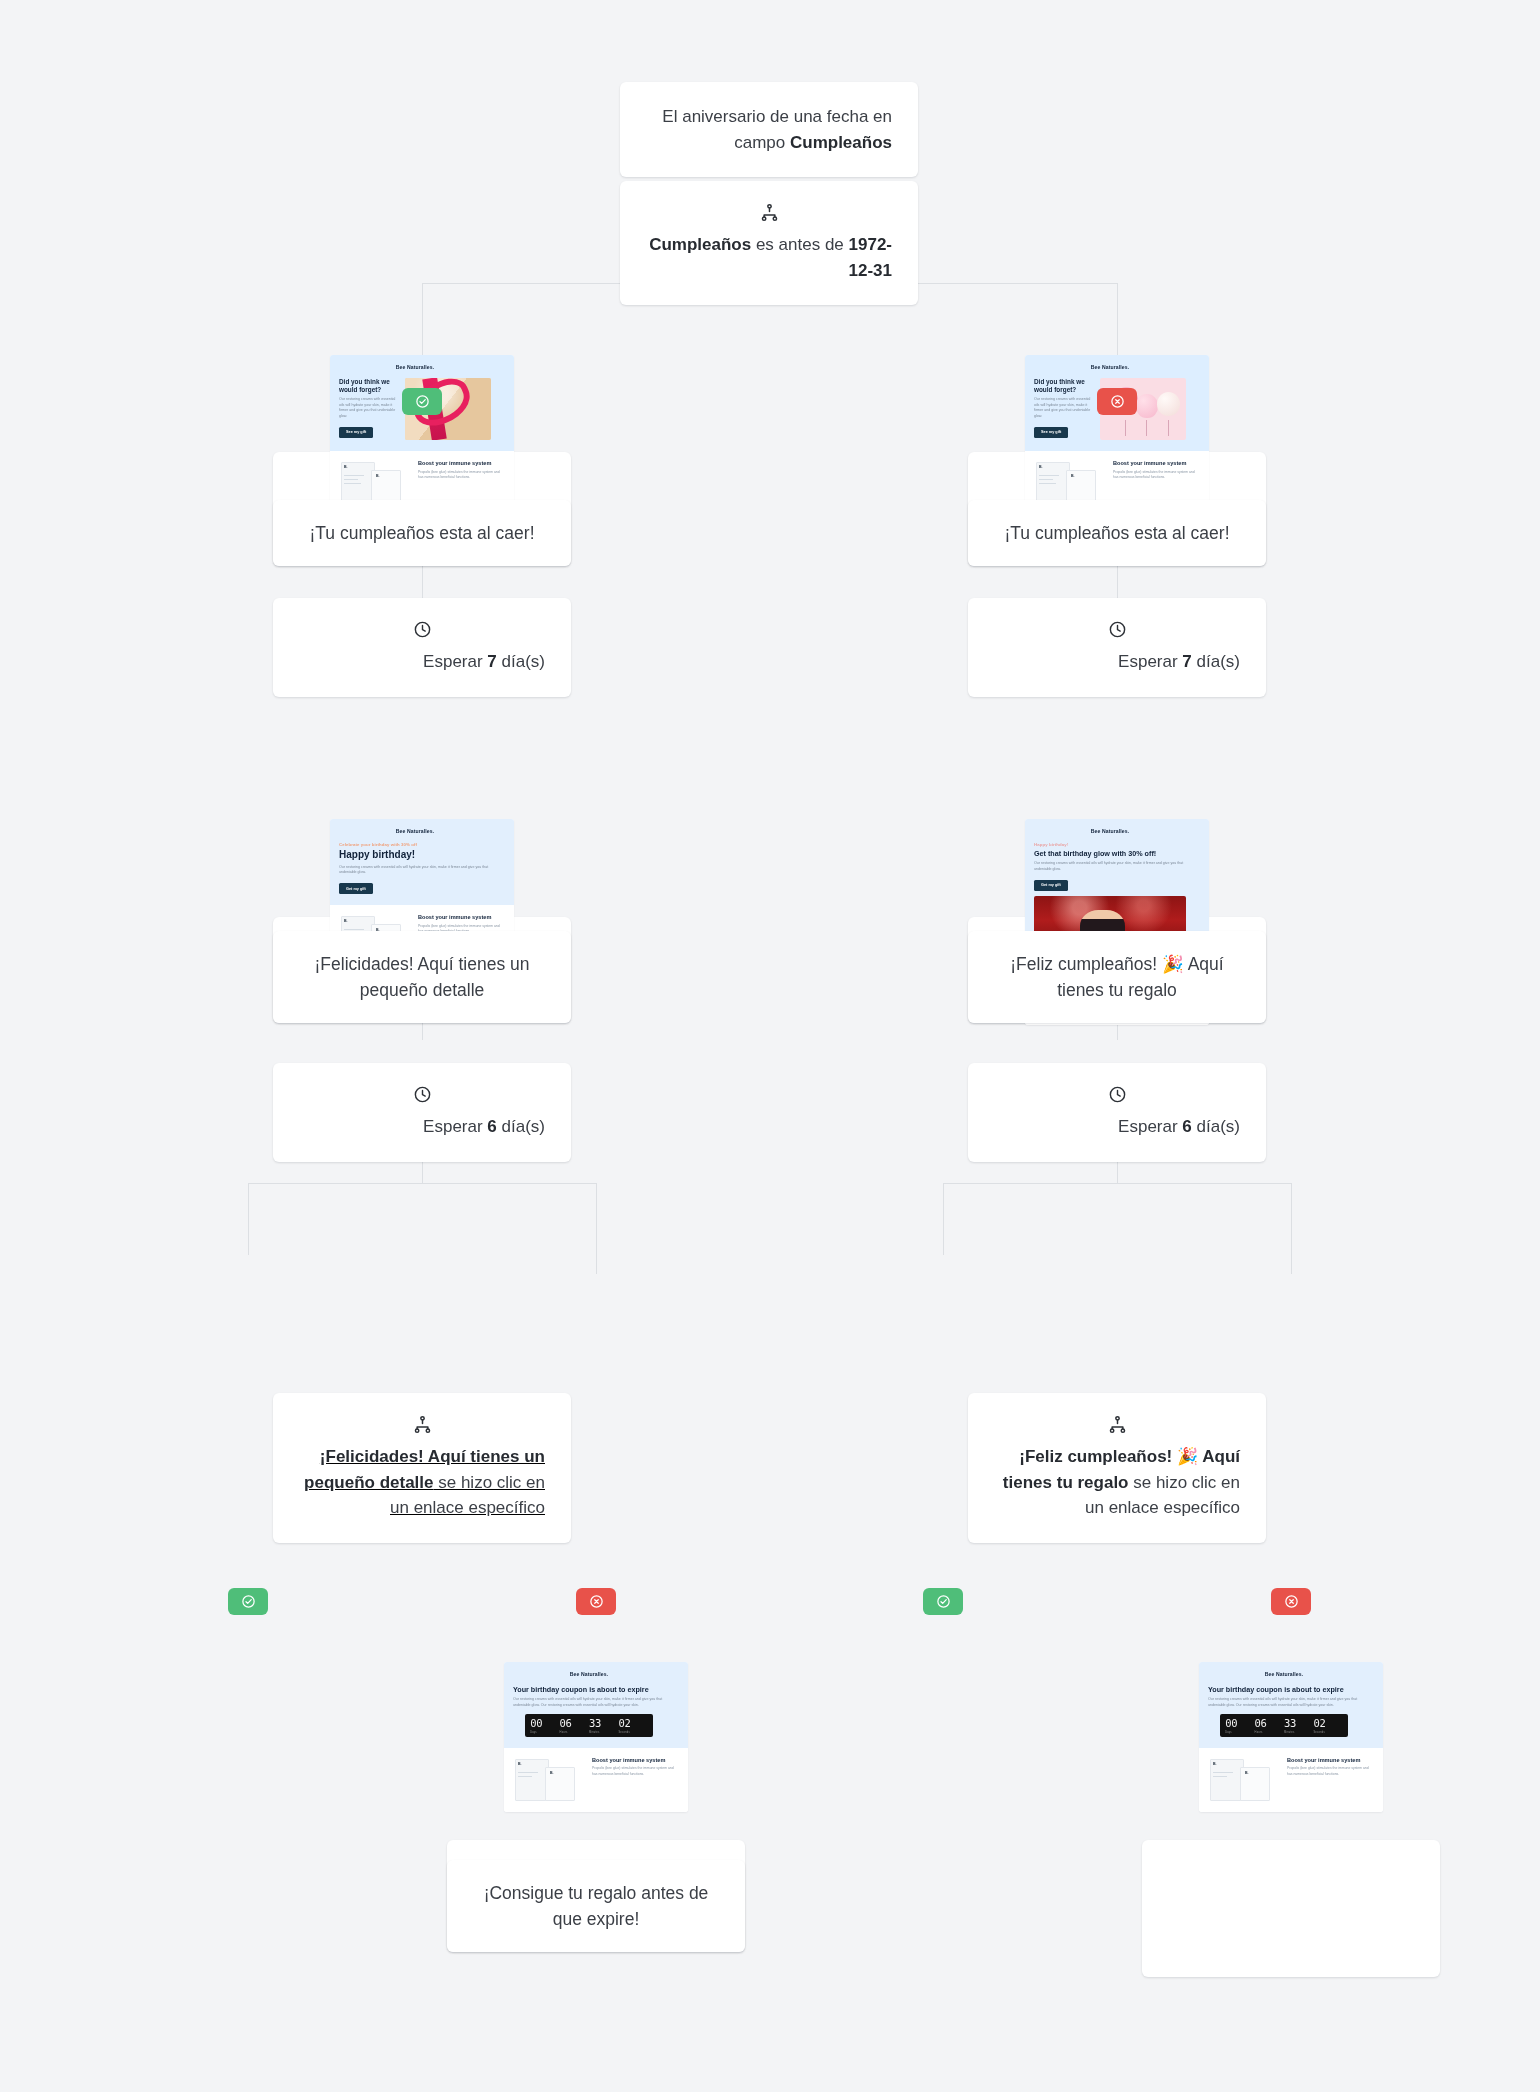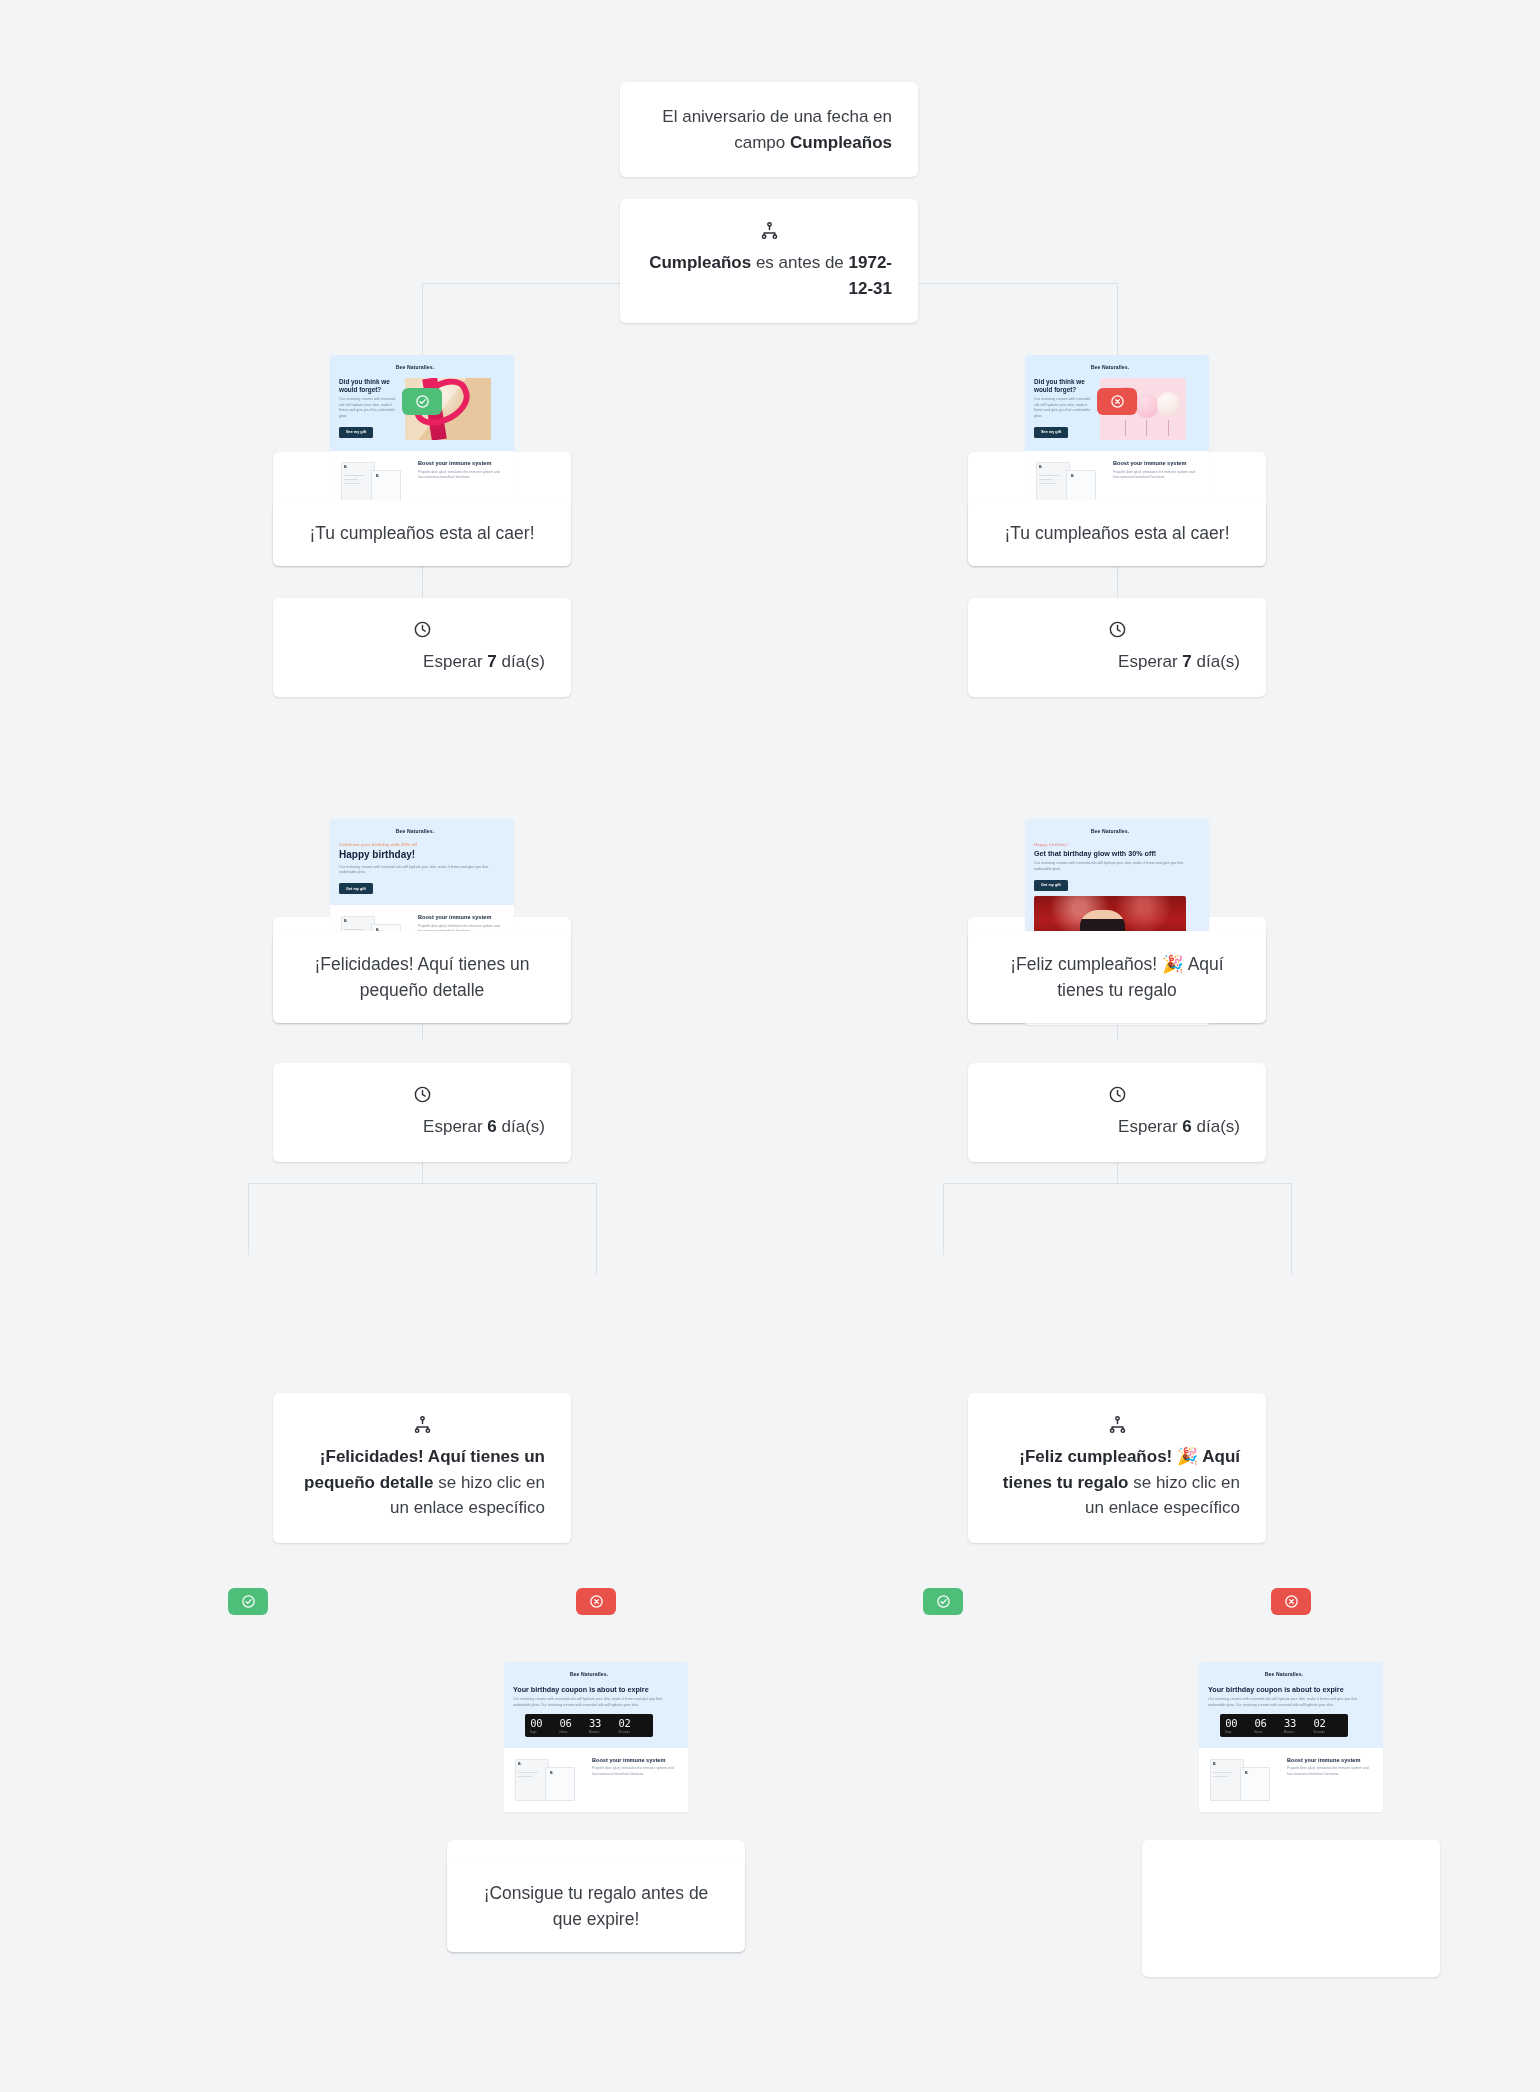--- a/index.html
+++ b/index.html
@@ -258,21 +258,21 @@
 <div class="wire v" style="left:943px; top:1183px; height:72px;"></div>
 <div class="wire v" style="left:1291px; top:1183px; height:72px;"></div>
 <div class="wire v" style="left:1291px; top:1232px; height:42px;"></div>
 
 <div class="node" style="left:620px; top:82px; width:298px;">
   <div class="node-pad">
     <span>El aniversario de una fecha en campo </span><b>Cumpleaños</b>
   </div>
 </div>
 
-<div class="node" style="left:620px; top:199px; width:298px;">
+<div class="node" style="left:620px; top:181px; width:298px;">
   <div class="node-pad">
     <span class="node-icon">
       <svg viewBox="0 0 24 24" fill="none" stroke="currentColor" stroke-width="1.9" stroke-linecap="round">
         <circle cx="12" cy="4.2" r="2.1"></circle>
           <circle cx="5.2" cy="19.8" r="2.1"></circle>
           <circle cx="18.8" cy="19.8" r="2.1"></circle>
         <path d="M12 6.3v4.4M5.2 17.7v-2.4M18.8 17.7v-2.4M5.2 15.3h13.6"></path>
       </svg>
     </span>
     <b>Cumpleaños</b><span> es antes de </span><b>1972-12-31</b>
@@ -380,21 +380,21 @@
         </svg>
     </span>
     <span>Esperar </span><b>6</b><span> día(s)</span>
   </div>
 </div>
 
 <div class="node" style="left:273px; top:1018px; width:298px; top:1018px;">
 </div>
 <div class="node" style="left:273px; top:1018px; width:0; height:0; box-shadow:none;"></div>
 
-<div class="node" style="left:273px; top:1393px; width:298px;">
+<div class="node" style="left:273px; top:1393px; width:298px;text-decoration:underline;">
   <div class="node-pad">
     <span class="node-icon">
       <svg viewBox="0 0 24 24" fill="none" stroke="currentColor" stroke-width="1.9" stroke-linecap="round">
         <circle cx="12" cy="4.2" r="2.1"></circle>
           <circle cx="5.2" cy="19.8" r="2.1"></circle>
           <circle cx="18.8" cy="19.8" r="2.1"></circle>
         <path d="M12 6.3v4.4M5.2 17.7v-2.4M18.8 17.7v-2.4M5.2 15.3h13.6"></path>
       </svg>
     </span>
     <b>¡Felicidades! Aquí tienes un pequeño detalle</b><span> se hizo clic en un enlace específico</span>

